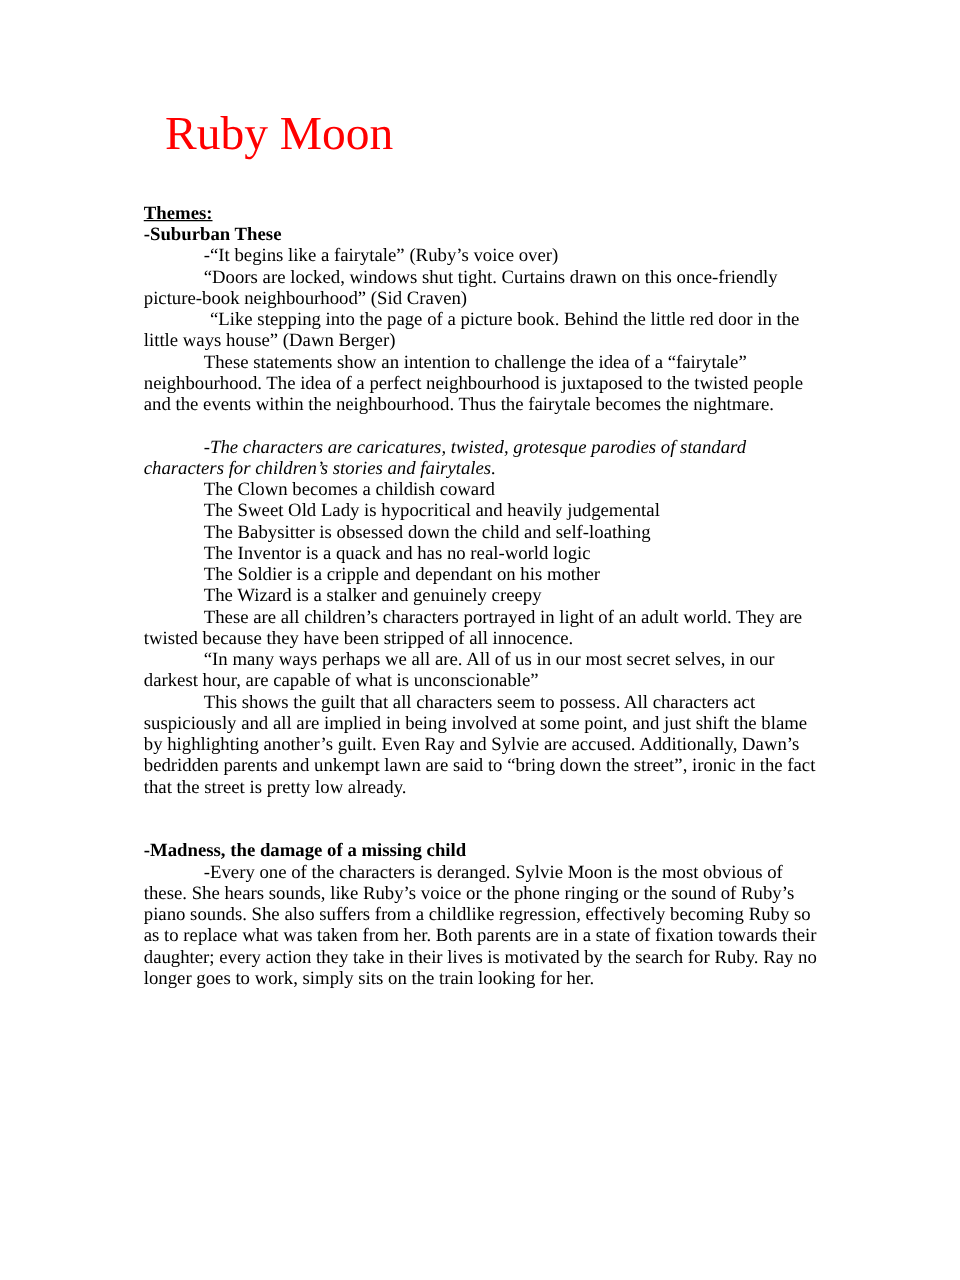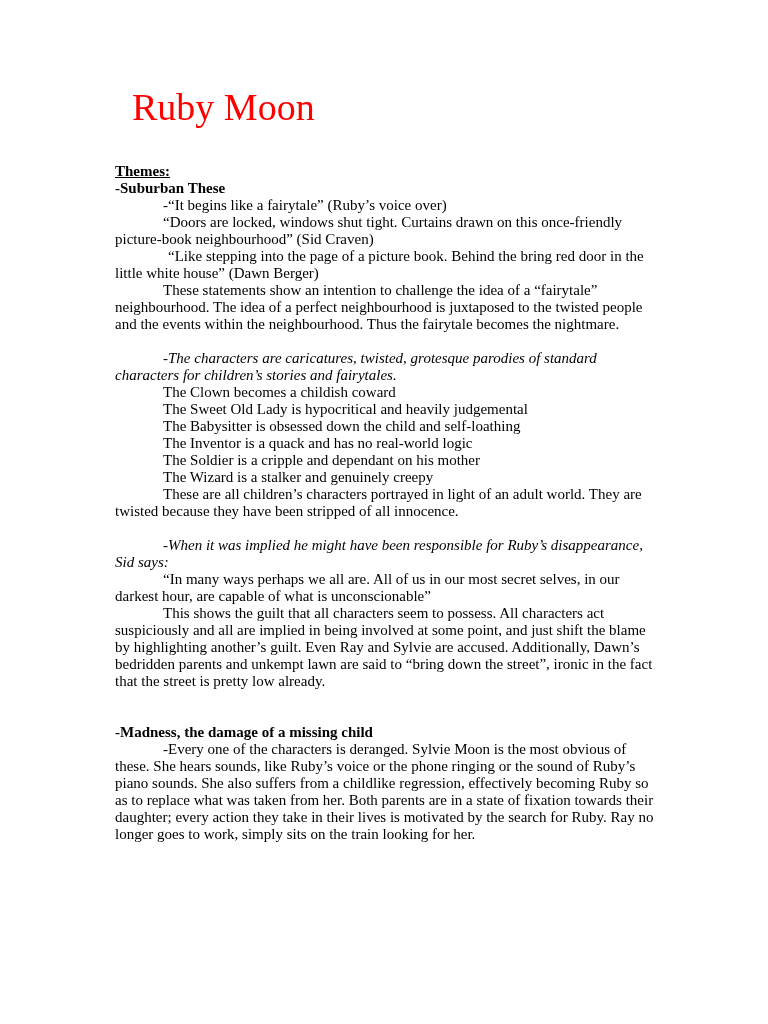--- a/index.html
+++ b/index.html
@@ -56,42 +56,41 @@
     <div class="body-text">
 
       <p class="h u">Themes:</p>
 
       <p class="h">-Suburban These</p>
 
       <p class="ind">-“It begins like a fairytale” (Ruby’s voice over)</p>
 
       <p class="ind">“Doors are locked, windows shut tight. Curtains drawn on this once-friendly picture-book neighbourhood” (Sid Craven)</p>
 
-      <p class="ind2">“Like stepping into the page of a picture book. Behind the bring red door in the little white house” (Dawn Berger)</p>
+      <p class="ind2">“Like stepping into the page of a picture book. Behind the little red door in the little ways house” (Dawn Berger)</p>
 
       <p class="ind">These statements show an intention to challenge the idea of a “fairytale” neighbourhood. The idea of a perfect neighbourhood is juxtaposed to the twisted people and the events within the neighbourhood. Thus the fairytale becomes the nightmare.</p>
 
       <p class="ind gap1">-The characters are caricatures, twisted, grotesque parodies of standard characters for children’s stories and fairytales.</p>
 
       <p class="ind">The Clown becomes a childish coward</p>
 
       <p class="ind">The Sweet Old Lady is hypocritical and heavily judgemental</p>
 
       <p class="ind">The Babysitter is obsessed down the child and self-loathing</p>
 
 
       <p class="ind">The Inventor is a quack and has no real-world logic</p>
 
       <p class="ind">The Soldier is a cripple and dependant on his mother</p>
 
       <p class="ind">The Wizard is a stalker and genuinely creepy</p>
 
       <p class="ind">These are all children’s characters portrayed in light of an adult world. They are twisted because they have been stripped of all innocence.</p>
 
-      <p class="ind gap1">-When it was implied he might have been responsible for Ruby’s disappearance, Sid says:</p>
 
       <p class="ind">“In many ways perhaps we all are. All of us in our most secret selves, in our darkest hour, are capable of what is unconscionable”</p>
 
       <p class="ind">This shows the guilt that all characters seem to possess. All characters act suspiciously and all are implied in being involved at some point, and just shift the blame by highlighting another’s guilt. Even Ray and Sylvie are accused. Additionally, Dawn’s bedridden parents and unkempt lawn are said to “bring down the street”, ironic in the fact that the street is pretty low already.</p>
 
       <p class="h gap2">-Madness, the damage of a missing child</p>
 
       <p class="ind">-Every one of the characters is deranged. Sylvie Moon is the most obvious of these. She hears sounds, like Ruby’s voice or the phone ringing or the sound of Ruby’s piano sounds. She also suffers from a childlike regression, effectively becoming Ruby so as to replace what was taken from her. Both parents are in a state of fixation towards their daughter; every action they take in their lives is motivated by the search for Ruby. Ray no longer goes to work, simply sits on the train looking for her.</p>
 
     </div>

